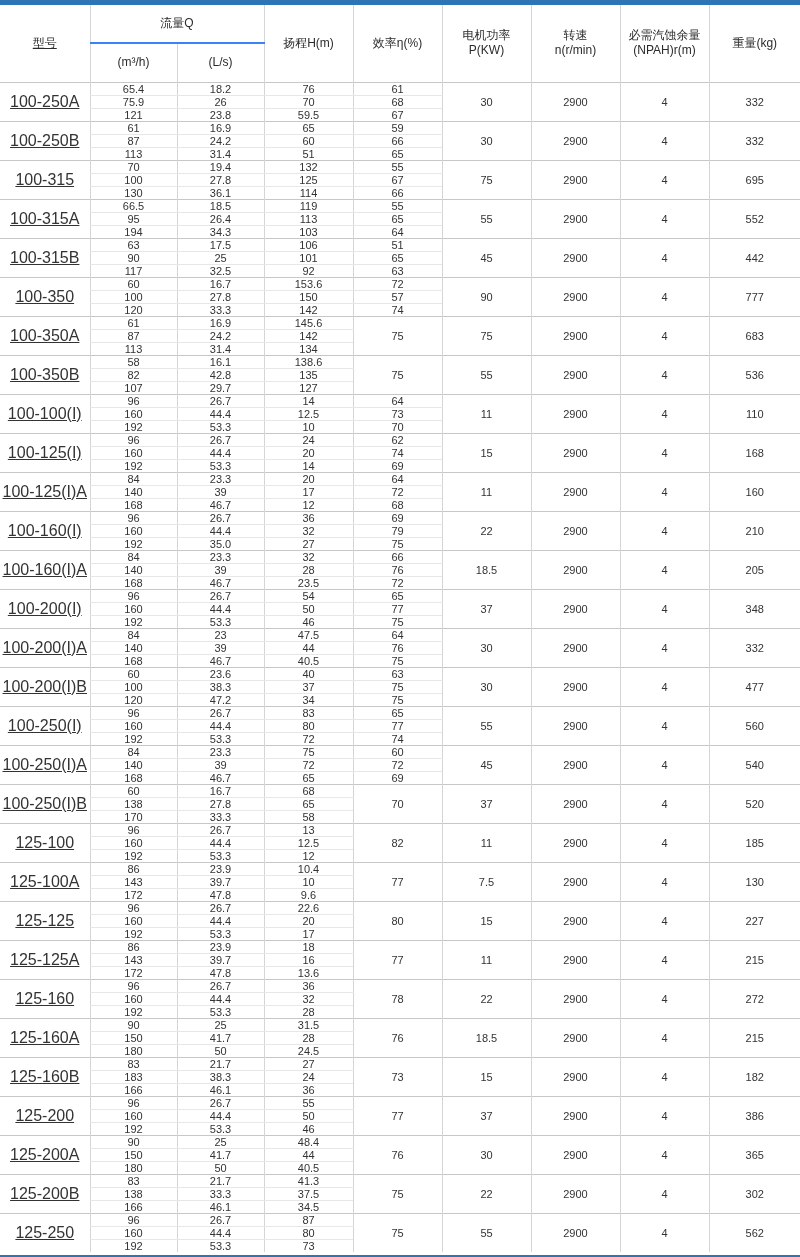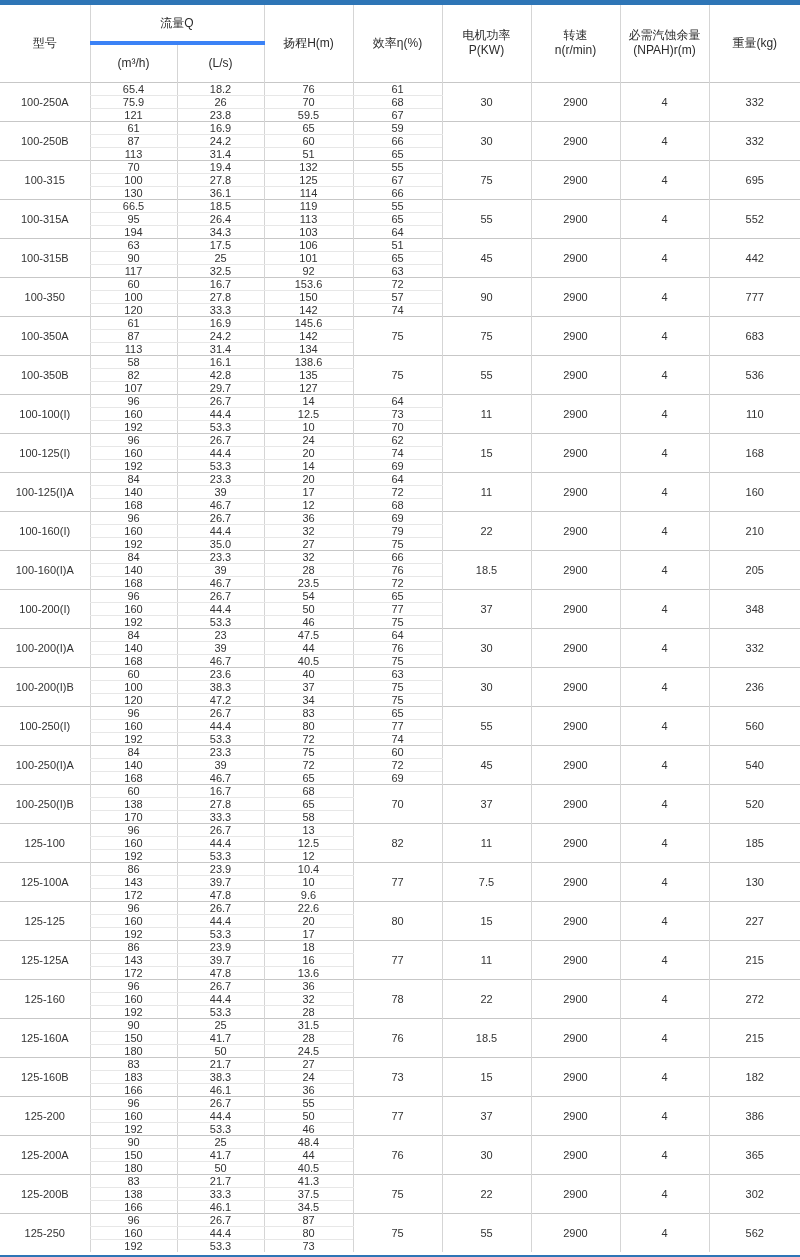--- a/index.html
+++ b/index.html
@@ -10,30 +10,30 @@
     color:#303030;
   }
   .accent-bar { width:800px; height:5px; background:#2e75b6; }
   .accent-bar.bottom { position:absolute; left:0; bottom:0; height:2px; }
   table { width:800px; border-collapse:collapse; table-layout:fixed; }
   th, td {
     text-align:center; vertical-align:middle; padding:0;
     border-left:1px solid #d5d5d5;
     font-weight:normal;
   }
-  .c0 { border-left:none; }
+  .c0 { border-left:none;text-decoration:underline; }
   thead th { font-size:12px; line-height:15px; color:#2b2b2b; }
   thead tr.h1 { height:38px; }
   thead tr.h2 { height:39px; }
-  th.flowq { border-bottom:4px solid #3b82f6; }
+  th.flowq { border-bottom:2px solid #3b82f6; }
   tbody tr { height:13px; }
   tbody td { font-size:11px; line-height:12px; color:#333333; }
   tr.g td { border-top:1px solid #c7c7c7; }
   td.s { border-bottom:1px solid #e7e7e7; }
-  td.model { font-size:11px; }
+  td.model { font-size:16px; }
 </style>
 </head>
 <body>
 
 <div class="accent-bar"></div>
 
 <table>
   <colgroup>
     <col style="width:90px">
       <col style="width:87px">
@@ -414,21 +414,21 @@
       </tr>
       <tr class="g">
         <td class="c0 model" rowspan="3">100-200(I)B</td>
         <td class="num s">60</td>
         <td class="num s">23.6</td>
         <td class="num s">40</td>
         <td class="num s">63</td>
         <td class="num" rowspan="3">30</td>
         <td class="num" rowspan="3">2900</td>
         <td class="num" rowspan="3">4</td>
-        <td class="num" rowspan="3">236</td>
+        <td class="num" rowspan="3">477</td>
       </tr>
       <tr>
         <td class="num s">100</td>
         <td class="num s">38.3</td>
         <td class="num s">37</td>
         <td class="num s">75</td>
       </tr>
       <tr>
         <td class="num">120</td>
         <td class="num">47.2</td>

